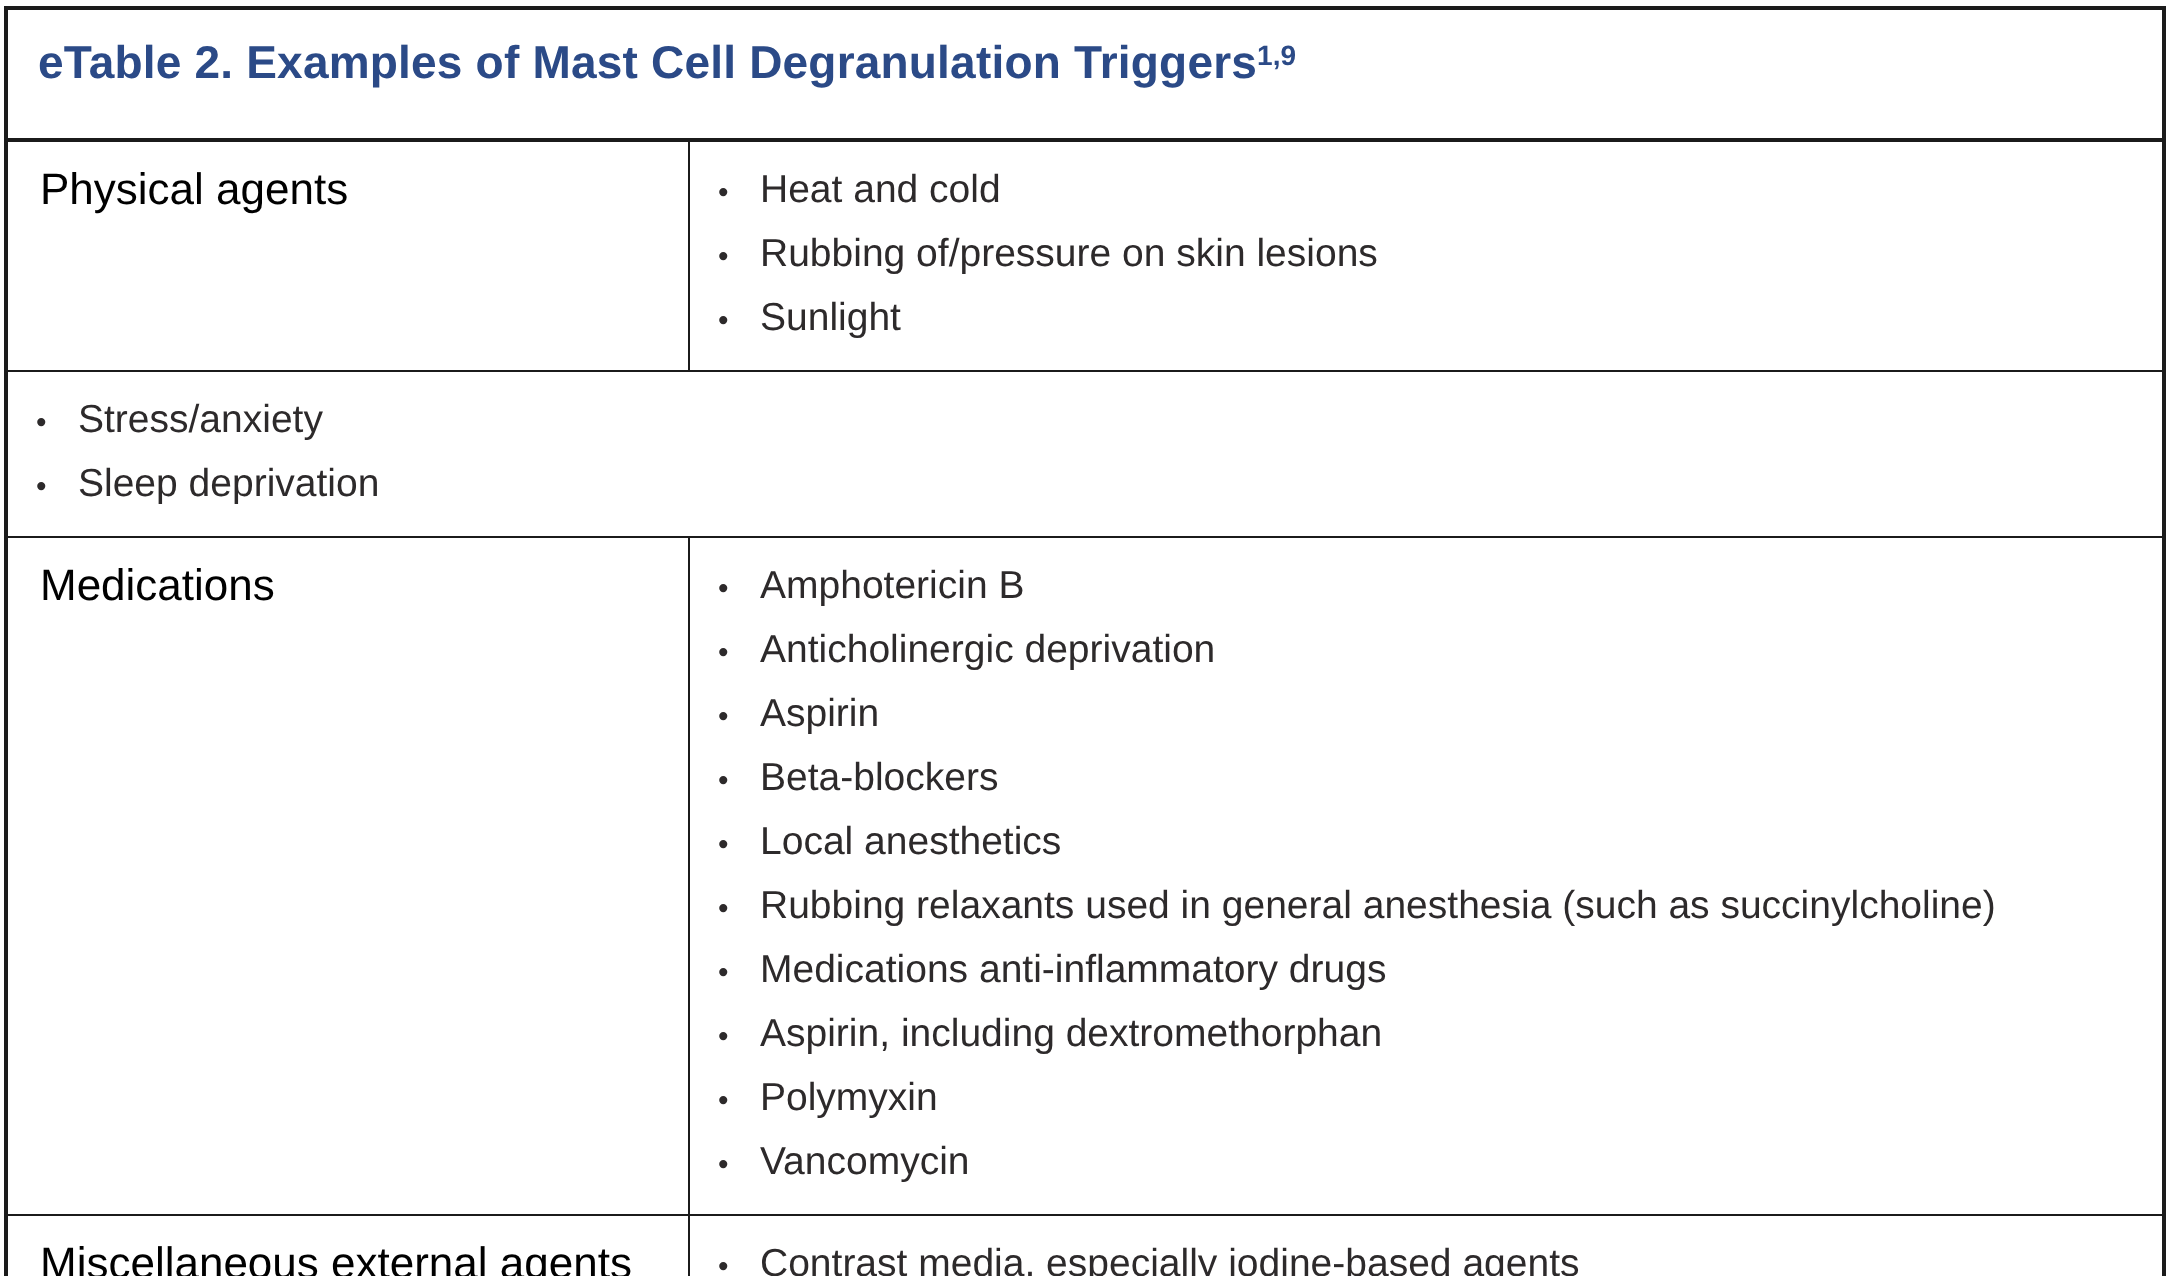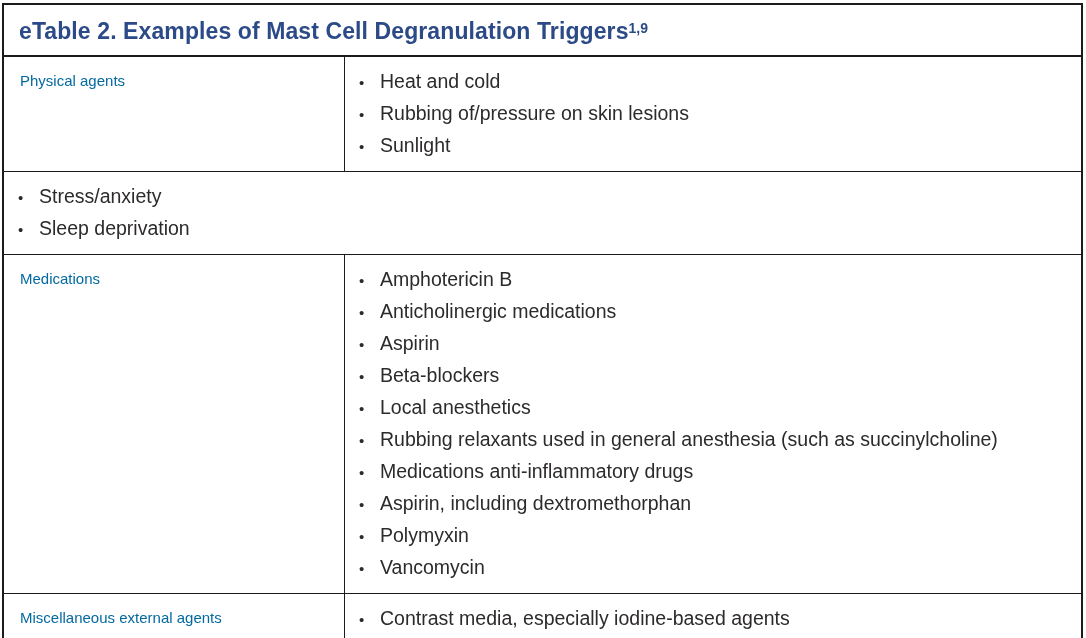--- a/index.html
+++ b/index.html
@@ -14,21 +14,21 @@
   .etable {
     position: absolute;
     left: 2px;
     top: 3px;
     width: 1081px;
     border: 2px solid #1b1b1b;
     border-bottom-width: 3px;
     background: #ffffff;
   }
   .title-row {
-    padding: 13px 16px 10px 15px;
+    padding: 13px 16px 24px 15px;
     border-bottom: 2px solid #1b1b1b;
   }
   .title {
     color: #2b4a87;
     font-size: 23px;
     font-weight: 700;
     letter-spacing: 0.1px;
   }
   .title-sup {
     color: #2b4a87;
@@ -39,23 +39,23 @@
   }
   .row {
     display: grid;
     grid-template-columns: 341px 1fr;
     border-bottom: 1.5px solid #1b1b1b;
   }
   .row:last-child { border-bottom: none; }
   .cell-category {
     border-right: 1.5px solid #1b1b1b;
     padding: 9px 12px 9px 16px;
-    font-size: 15px;
+    font-size: 22px;
     line-height: 30px;
-    color: #0369a1;
+    color: #000000;
   }
   .cell-items {
     padding: 9px 12px 9px 12px;
   }
   .item-list {
     list-style: none;
     margin: 0;
     padding: 0;
   }
   .item {
@@ -123,21 +123,21 @@
   <div class="row">
     <div class="cell-category">Medications</div>
     <div class="cell-items">
       <ul class="item-list">
             <li class="item">
               <span class="bullet">•</span>
               <span class="item-text">Amphotericin B</span>
             </li>
             <li class="item">
               <span class="bullet">•</span>
-              <span class="item-text">Anticholinergic medications</span>
+              <span class="item-text">Anticholinergic deprivation</span>
             </li>
             <li class="item">
               <span class="bullet">•</span>
               <span class="item-text">Aspirin</span>
             </li>
             <li class="item">
               <span class="bullet">•</span>
               <span class="item-text">Beta-blockers</span>
             </li>
             <li class="item">

